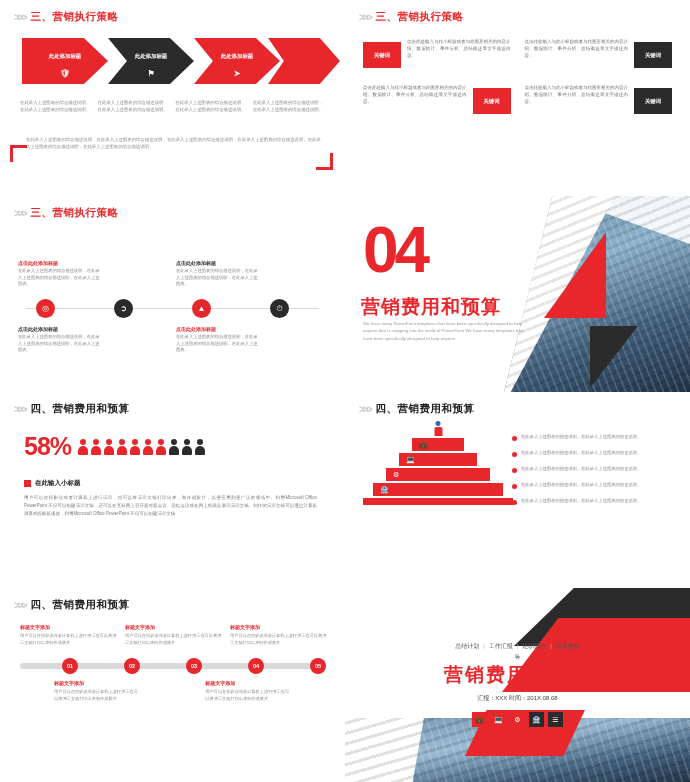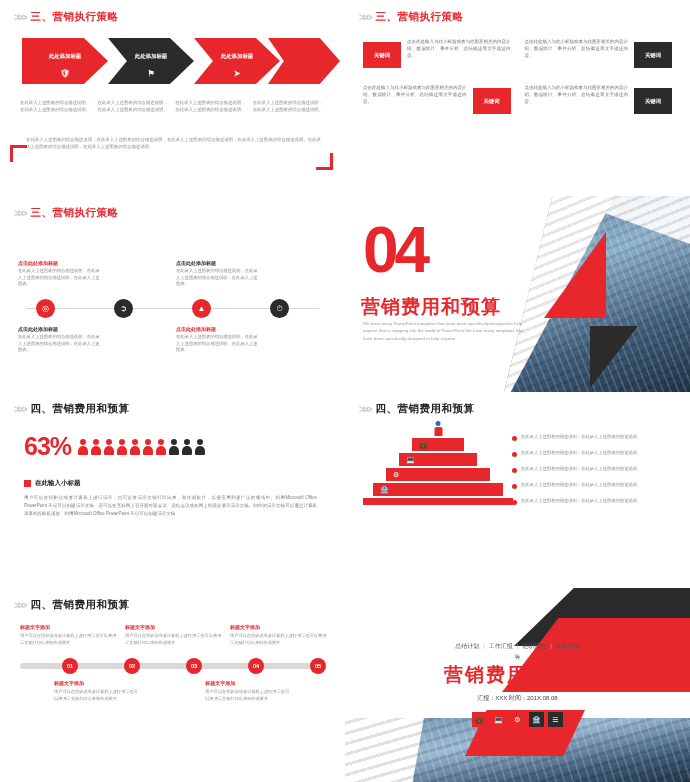--- a/index.html
+++ b/index.html
@@ -469,21 +469,21 @@
     <div class="s4sub">We have many PowerPoint templates that have been specifically designed to help anyone that is stepping into the world of PowerPoint We have many templates that have been specifically designed to help anyone</div>
   </div>
 
   <div class="slide">
     <div class="hdr dark">
       <span class="chev">&gt;&gt;&gt;</span>
       <span class="ttl">四、营销费用和预算</span>
     </div>
 
     <div class="pct-row">
-      <div class="pct">63%</div>
+      <div class="pct">58%</div>
       <div class="people">
         <div class="person r">
             <div class="head"></div>
             <div class="body"></div>
           </div>
         <div class="person r">
             <div class="head"></div>
             <div class="body"></div>
           </div>
         <div class="person r">

